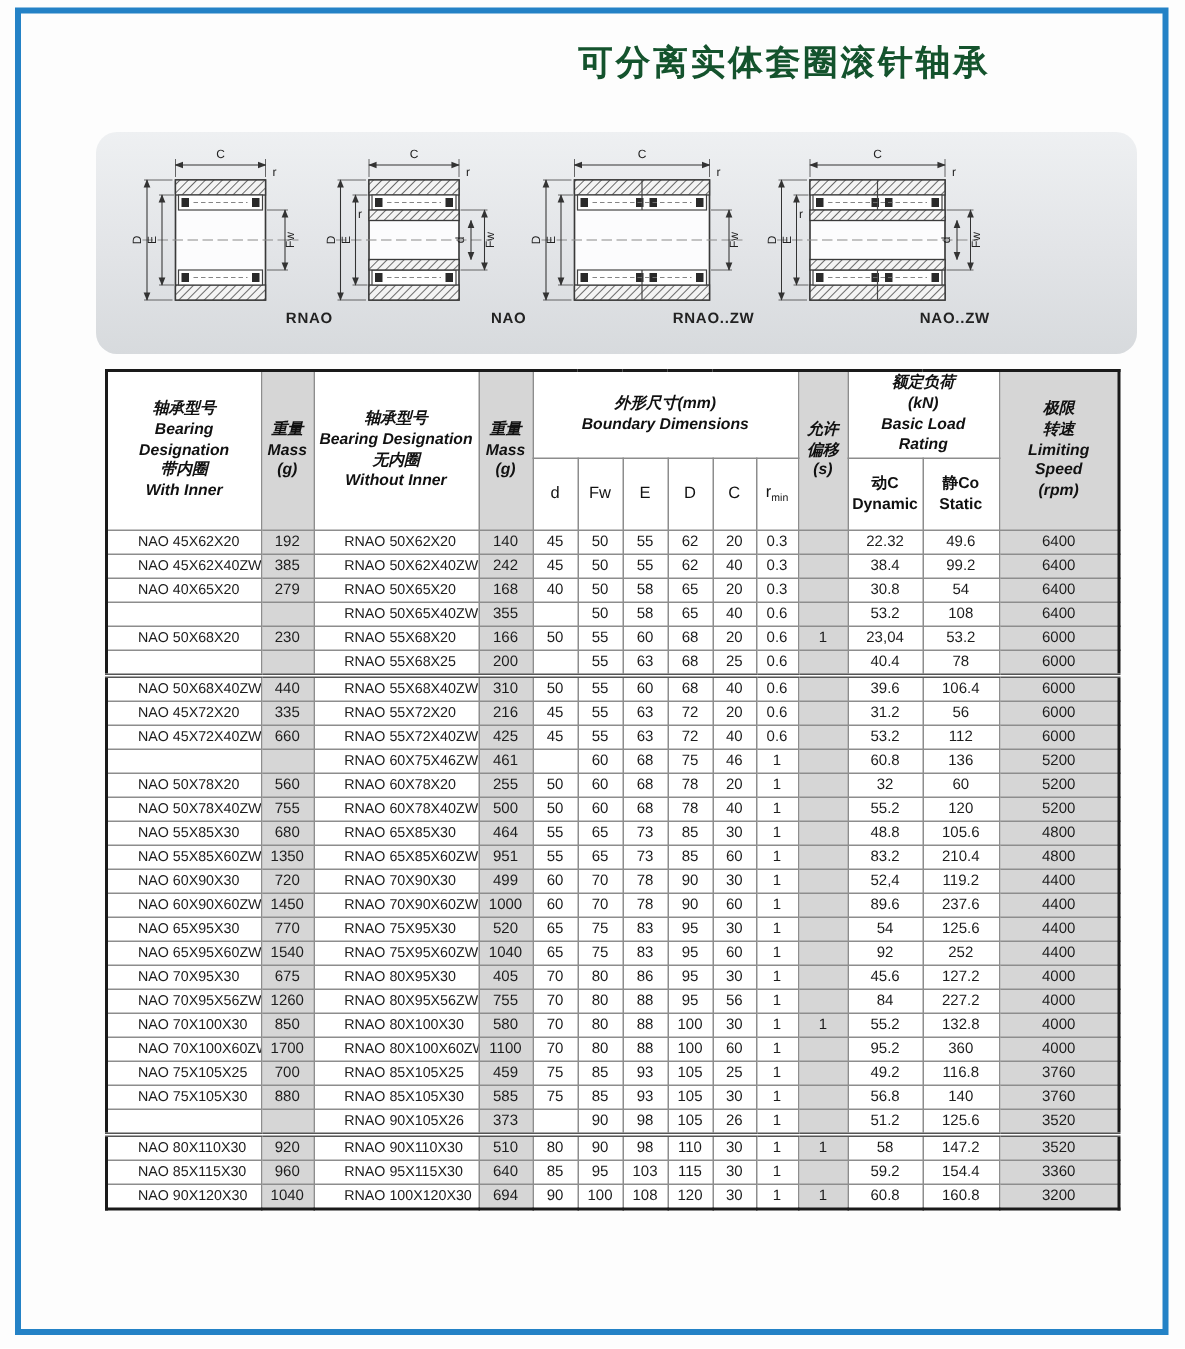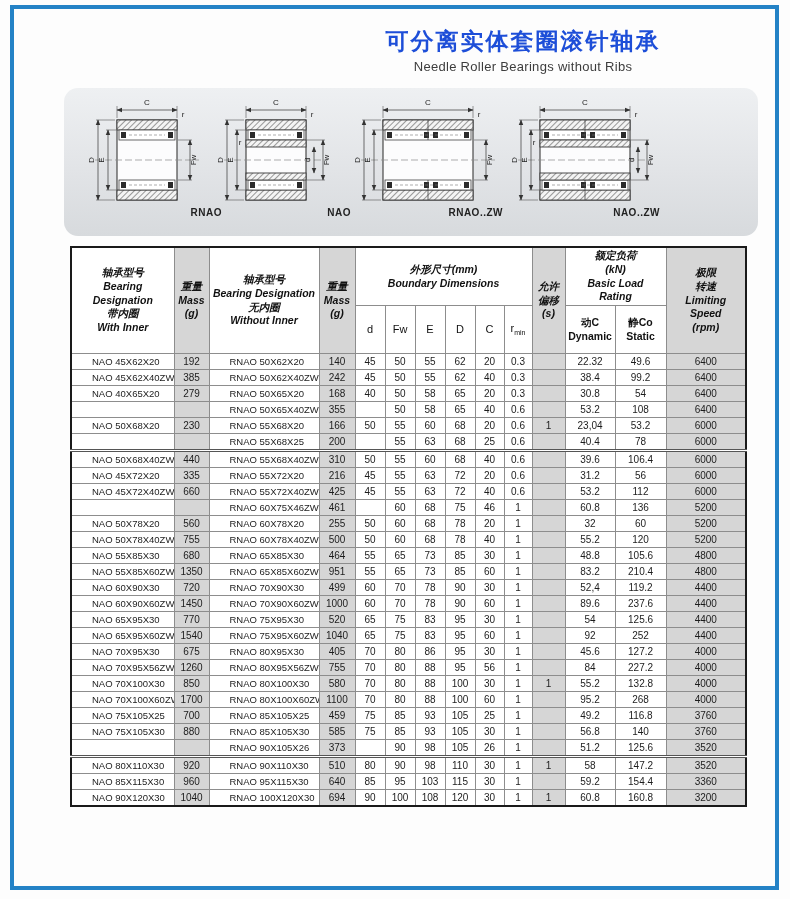--- a/index.html
+++ b/index.html
@@ -3,21 +3,21 @@
 <meta charset="utf-8">
 <style>
   html,body{margin:0;padding:0;background:#ffffff;}
   #page{position:relative;width:790px;height:899px;background:#fdfdfd;overflow:hidden;
         font-family:"Liberation Sans",sans-serif;color:#1c1c1c;}
   
   #frame{position:absolute;left:10px;top:5px;width:769px;height:885px;
          border:4px solid #2482c6;box-sizing:border-box;pointer-events:none;}
   
   #titleblock{position:absolute;left:343px;top:28px;width:360px;text-align:center;}
-  #title-cn{font-size:23px;font-weight:bold;letter-spacing:2px;color:#1d4ed8;line-height:1.2;}
+  #title-cn{font-size:23px;font-weight:bold;letter-spacing:2px;color:#14532d;line-height:1.2;}
   #title-en{font-size:13px;color:#3d3d3d;margin-top:3px;letter-spacing:.3px;}
   
   #diagrams{position:absolute;left:64px;top:88px;width:694px;height:148px;border-radius:14px;
             background:linear-gradient(180deg,#eef0f2 0%,#e2e4e7 55%,#d7dadd 100%);}
   .diagram{position:absolute;top:6px;width:150px;text-align:center;}
   .diagram svg{display:block;}
   .diag-caption{font-size:10px;font-weight:bold;color:#222;margin-top:1px;letter-spacing:.5px;text-align:right;}
   svg .base{fill:#fcfcfd;stroke:#3a3a3a;stroke-width:1.1;}
   svg .hb{fill:url(#hatch);stroke:#3a3a3a;stroke-width:.9;}
   svg .rr{fill:#ffffff;stroke:#444;stroke-width:.8;}
@@ -57,21 +57,20 @@
       <path d="M0,1 L10,5 L0,9 z" fill="#333"></path>
     </marker>
   </defs>
 </svg>
 
 <div id="page">
   <div id="frame"></div>
 
   <div id="titleblock">
     <div id="title-cn">可分离实体套圈滚针轴承</div>
-    <div id="title-en">Needle Roller Bearings without Ribs</div>
   </div>
 
   <div id="diagrams">
     <div class="diagram" style="left:8px">
       <svg width="150" height="112" viewBox="0 0 150 112">
           <rect x="45" y="26" width="60" height="80" class="base"></rect>
           <rect x="45" y="26" width="60" height="10" class="hb"></rect>
           <rect x="45" y="96" width="60" height="10" class="hb"></rect>
           <rect x="47" y="36" width="56" height="10" class="rr"></rect>
           <rect x="49" y="38" width="5" height="6" class="rs"></rect>
@@ -638,21 +637,21 @@
     <td class="des">RNAO 80X100X60ZW</td>
     <td class="shade">1100</td>
     <td>70</td>
     <td>80</td>
     <td>88</td>
     <td>100</td>
     <td>60</td>
     <td>1</td>
     <td class="shade"></td>
     <td>95.2</td>
-    <td>268</td>
+    <td>360</td>
     <td class="shade">4000</td>
   </tr>
           <tr>
     <td class="des">NAO 75X105X25</td>
     <td class="shade">700</td>
     <td class="des">RNAO 85X105X25</td>
     <td class="shade">459</td>
     <td>75</td>
     <td>85</td>
     <td>93</td>

